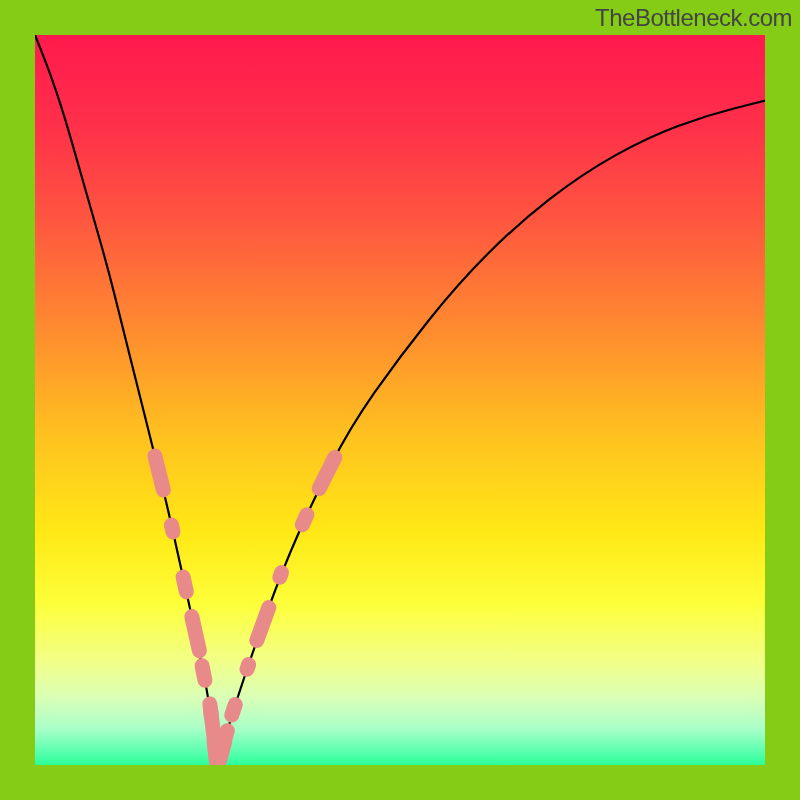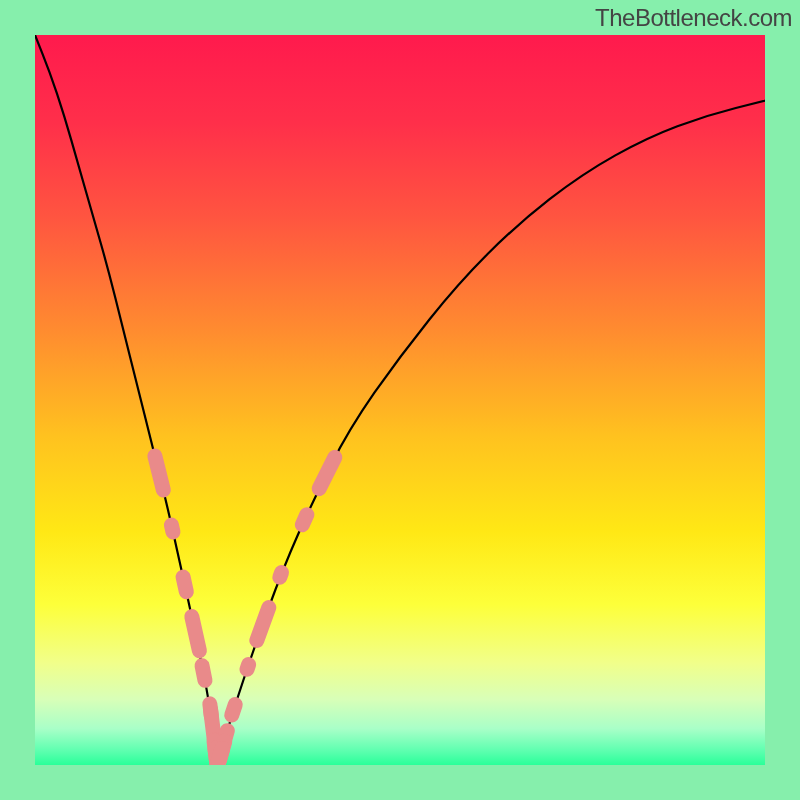--- a/index.html
+++ b/index.html
@@ -8,21 +8,21 @@
     width: 800px;
     height: 800px;
     overflow: hidden;
     background: #000;
     font-family: Arial, Helvetica, sans-serif;
   }
   .frame {
     position: relative;
     width: 800px;
     height: 800px;
-    background: #86efac;
+    background: #84cc16;
   }
   .plot-area {
     position: absolute;
     left: 35px;
     top: 35px;
     width: 730px;
     height: 730px;
     overflow: hidden;
   }
   .gradient-bg {

